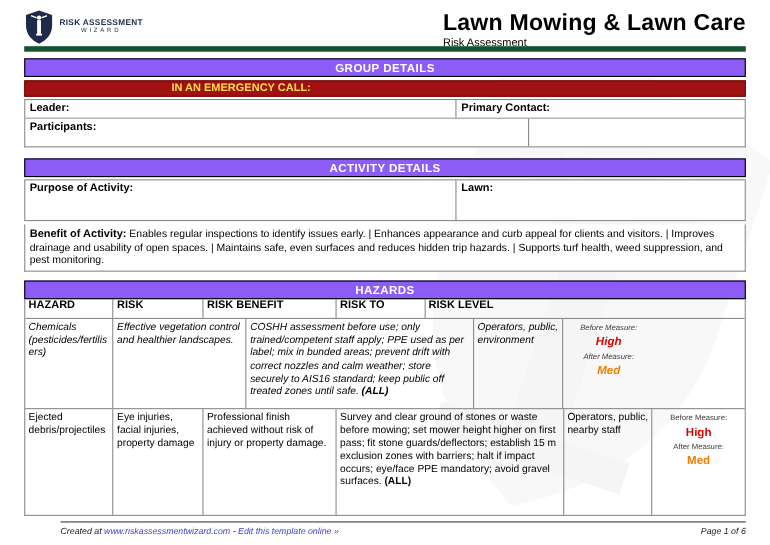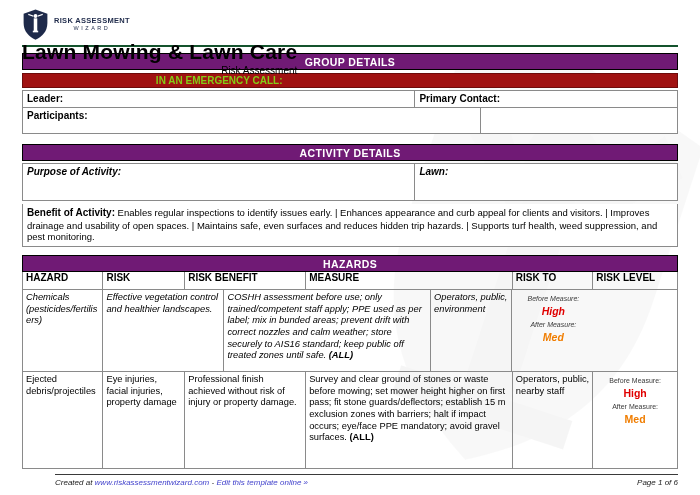--- a/index.html
+++ b/index.html
@@ -13,37 +13,37 @@
   }
   .page { position: relative; width: 700px; height: 495px; }
   .watermark {
     position: absolute; right: -40px; top: 40px; width: 420px; height: 440px;
     opacity: 0.5; z-index: 0; pointer-events: none;
   }
   .content { position: relative; z-index: 1; padding: 0 22px; }
 
   
   .hdr { display: flex; justify-content: space-between; align-items: flex-start;
-         padding-top: 9px; height: 47px; border-bottom: 2px solid #14532d; flex-direction: column; }
+         padding-top: 9px; height: 47px; border-bottom: 5px solid #14532d; }
   .brand { display: flex; align-items: center; gap: 5px; }
   .brand-text { color: #1e2a4a; line-height: 1.05; }
   .brand-line1 { font-size: 7.5px; font-weight: bold; letter-spacing: .3px; }
   .brand-line2 { font-size: 5.5px; letter-spacing: 2.5px; text-align: center; margin-top: 1px; }
-  .title-block { text-align: right; }
+  .title-block { text-align: left; }
   .doc-title { font-size: 21px; font-weight: bold; letter-spacing: .2px; }
   .doc-subtitle { font-size: 10px; margin-top: 1px; }
 
   
   .bar {
-    background: #701a75; color: #fff; text-align: center;
+    background: #8b5cf6; color: #fff; text-align: center;
     font-weight: bold; font-size: 10.5px; height: 17px; line-height: 17px;
     letter-spacing: .4px; border: 1px solid #000;
   }
   .bar-red {
-    background: #a01212; border: 1px solid #6e0b0b; color: #84cc16;
+    background: #a01212; border: 1px solid #6e0b0b; color: #fde047;
     height: 15px; margin-top: 3px; display: flex;
   }
   .bar-red .left { width: 60%; text-align: center; font-weight: bold;
     font-size: 10px; line-height: 13px; }
   .bar-red .right { width: 40%; }
 
   
   .form-row { display: flex; border: 1px solid #8a8a8a; background: #fff; }
   .form-row + .form-row { border-top: none; }
   .cell { padding: 2px 4px; font-size: 10px; font-weight: bold; }
@@ -140,39 +140,38 @@
     </div>
     <div class="form-row row-participants">
       <div class="cell c1">Participants:</div>
       <div class="cell c2"></div>
     </div>
 
     <div class="gap10"></div>
 
     <div class="bar">ACTIVITY DETAILS</div>
 
-    <div class="form-row row-purpose" style="margin-top:2px;font-style:italic;">
+    <div class="form-row row-purpose" style="margin-top:2px;">
       <div class="cell c1">Purpose of Activity:</div>
       <div class="cell c2">Lawn:</div>
     </div>
     <div class="form-row row-benefit">
       <b>Benefit of Activity:</b>
       <span>Enables regular inspections to identify issues early. | Enhances appearance and curb appeal for clients and visitors. | Improves drainage and usability of open spaces. | Maintains safe, even surfaces and reduces hidden trip hazards. | Supports turf health, weed suppression, and pest monitoring.</span>
     </div>
 
     <div class="gap8"></div>
 
     <div class="bar">HAZARDS</div>
 
     <div class="hz-table">
       <div class="hz-row hz-head">
         <div class="hz-cell col1">HAZARD</div>
         <div class="hz-cell col2">RISK</div>
         <div class="hz-cell col3">RISK BENEFIT</div>
-        <div class="hz-cell col4">MEASURE</div>
         <div class="hz-cell col5">RISK TO</div>
         <div class="hz-cell col6">RISK LEVEL</div>
       </div>
 
       <div class="hz-row hz-r1">
         <div class="hz-cell col1">Chemicals (pesticides/fertilisers)</div>
         <div class="hz-cell col3">Effective vegetation control and healthier landscapes.</div>
         <div class="hz-cell col4 measure"><span>COSHH assessment before use; only trained/competent staff apply; PPE used as per label; mix in bunded areas; prevent drift with correct nozzles and calm weather; store securely to AIS16 standard; keep public off treated zones until safe.</span> <b>(ALL)</b></div>
         <div class="hz-cell col5">Operators, public, environment</div>
         <div class="hz-cell col6 risk-level">

